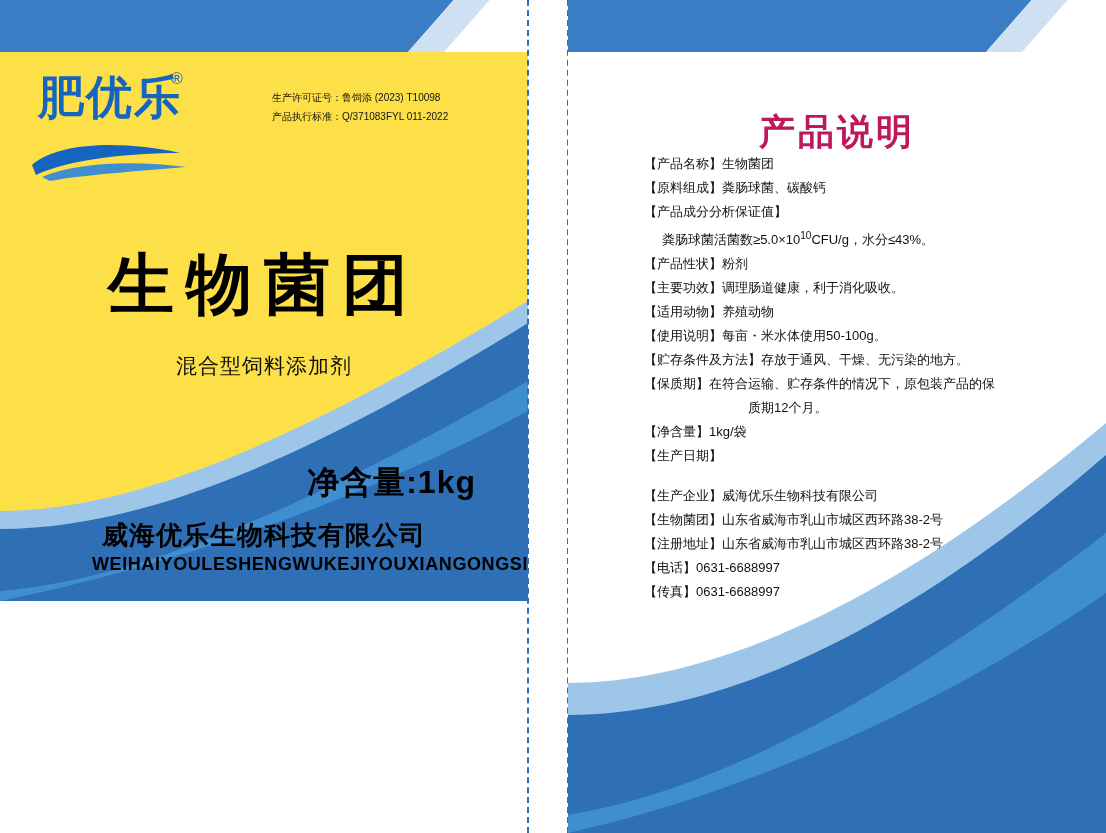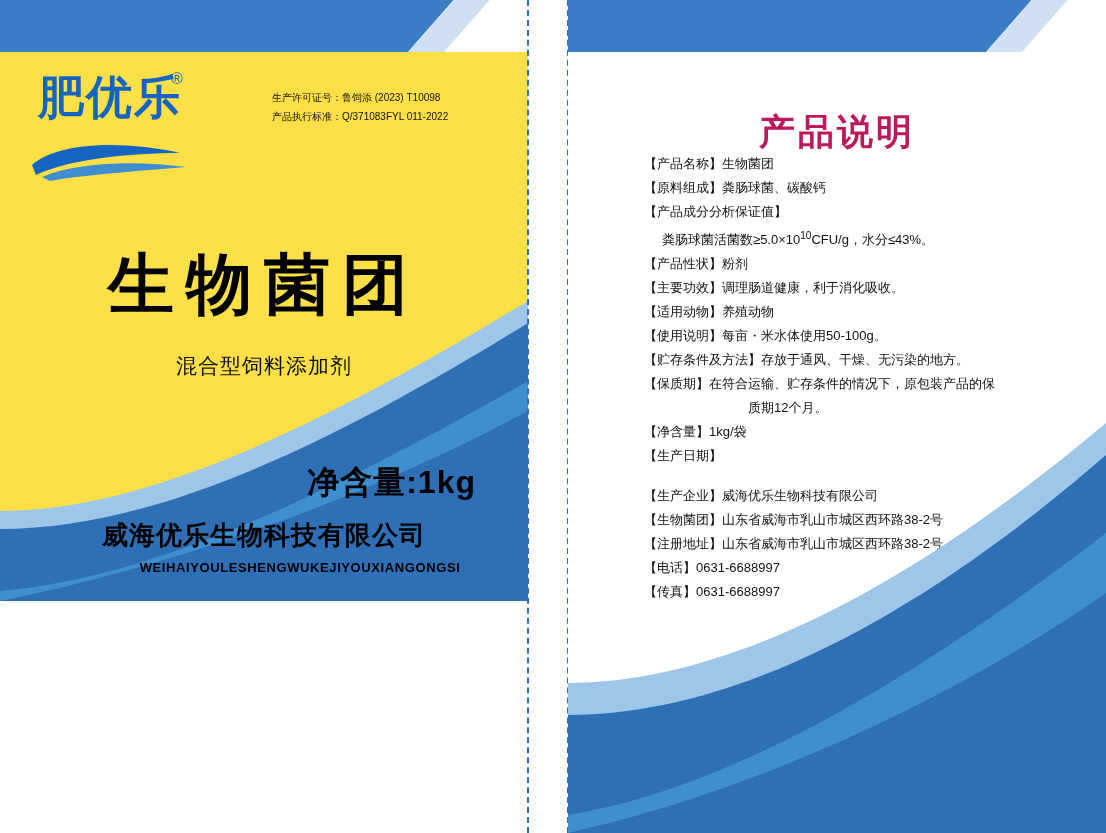--- a/index.html
+++ b/index.html
@@ -47,21 +47,21 @@
   .bullet-row{display:flex;align-items:center;margin-bottom:14px;text-align:center;}
   .dot{width:22px;height:22px;border-radius:50%;background:#2f7fd0;margin-right:12px;flex:none;}
   .bullet-label{font-size:17px;color:#111;font-weight:bold;}
 
   
   .lw{position:absolute;left:0;bottom:0;width:528px;height:340px;}
 
   .net-weight{position:absolute;left:0;bottom:96px;width:528px;text-align:right;padding-right:52px;
     box-sizing:border-box;font-size:32px;font-weight:bold;color:#000;letter-spacing:1px;}
   .company-cn{position:absolute;left:0;bottom:48px;width:528px;text-align:center;font-size:26px;font-weight:bold;color:#000;letter-spacing:1px;}
-  .company-en{position:absolute;left:0;bottom:26px;width:528px;text-align:center;font-size:13px;font-weight:bold;color:#000;letter-spacing:0.6px;padding-left:36px;}
+  .company-en{position:absolute;left:0;bottom:26px;width:528px;text-align:right;font-size:18px;font-weight:bold;color:#000;letter-spacing:0.6px;}
 
   
   .rw{position:absolute;left:0;bottom:0;width:538px;height:470px;}
   .spec-title{position:absolute;left:0;top:108px;width:538px;text-align:center;font-size:36px;font-weight:bold;color:#be185d;letter-spacing:3px;}
   .spec-body{position:absolute;left:76px;top:152px;width:450px;font-size:13px;color:#111;line-height:24px;}
   .spec-line{white-space:nowrap;}
   .spec-line.indent{padding-left:18px;}
   .spec-line.indent2{padding-left:104px;}
   .gap{height:16px;}
   sup{font-size:10px;margin-top:23px;}

